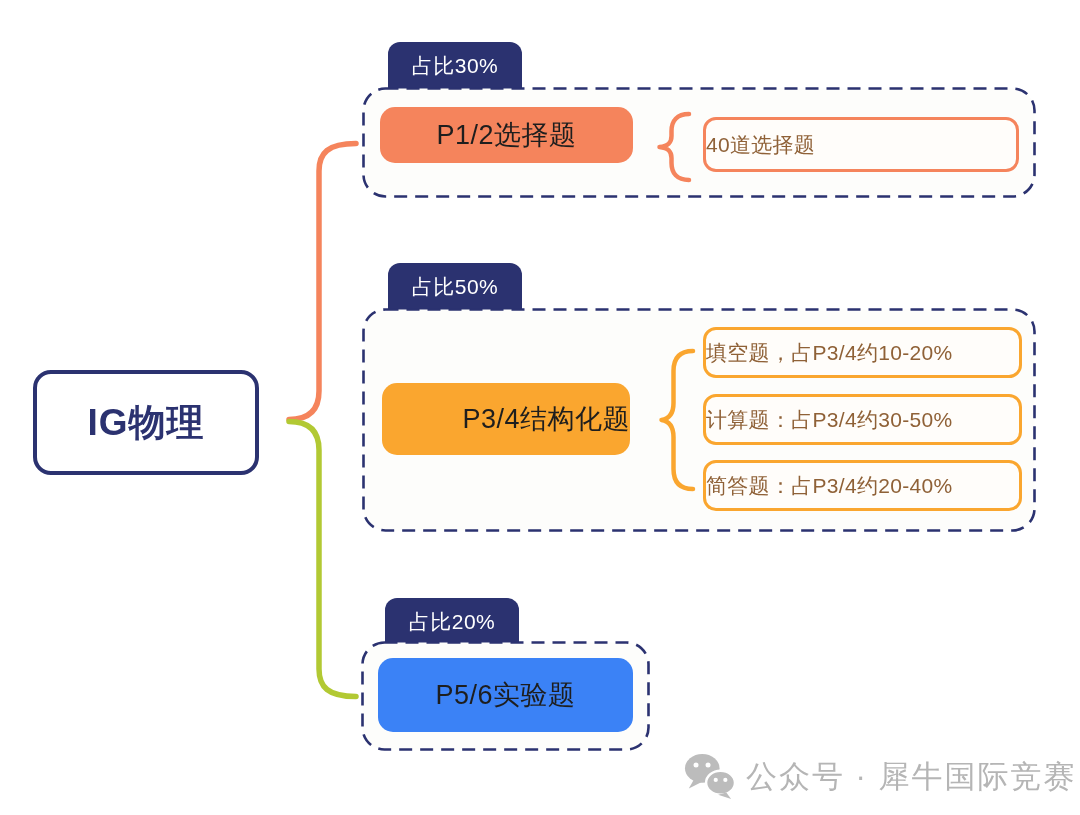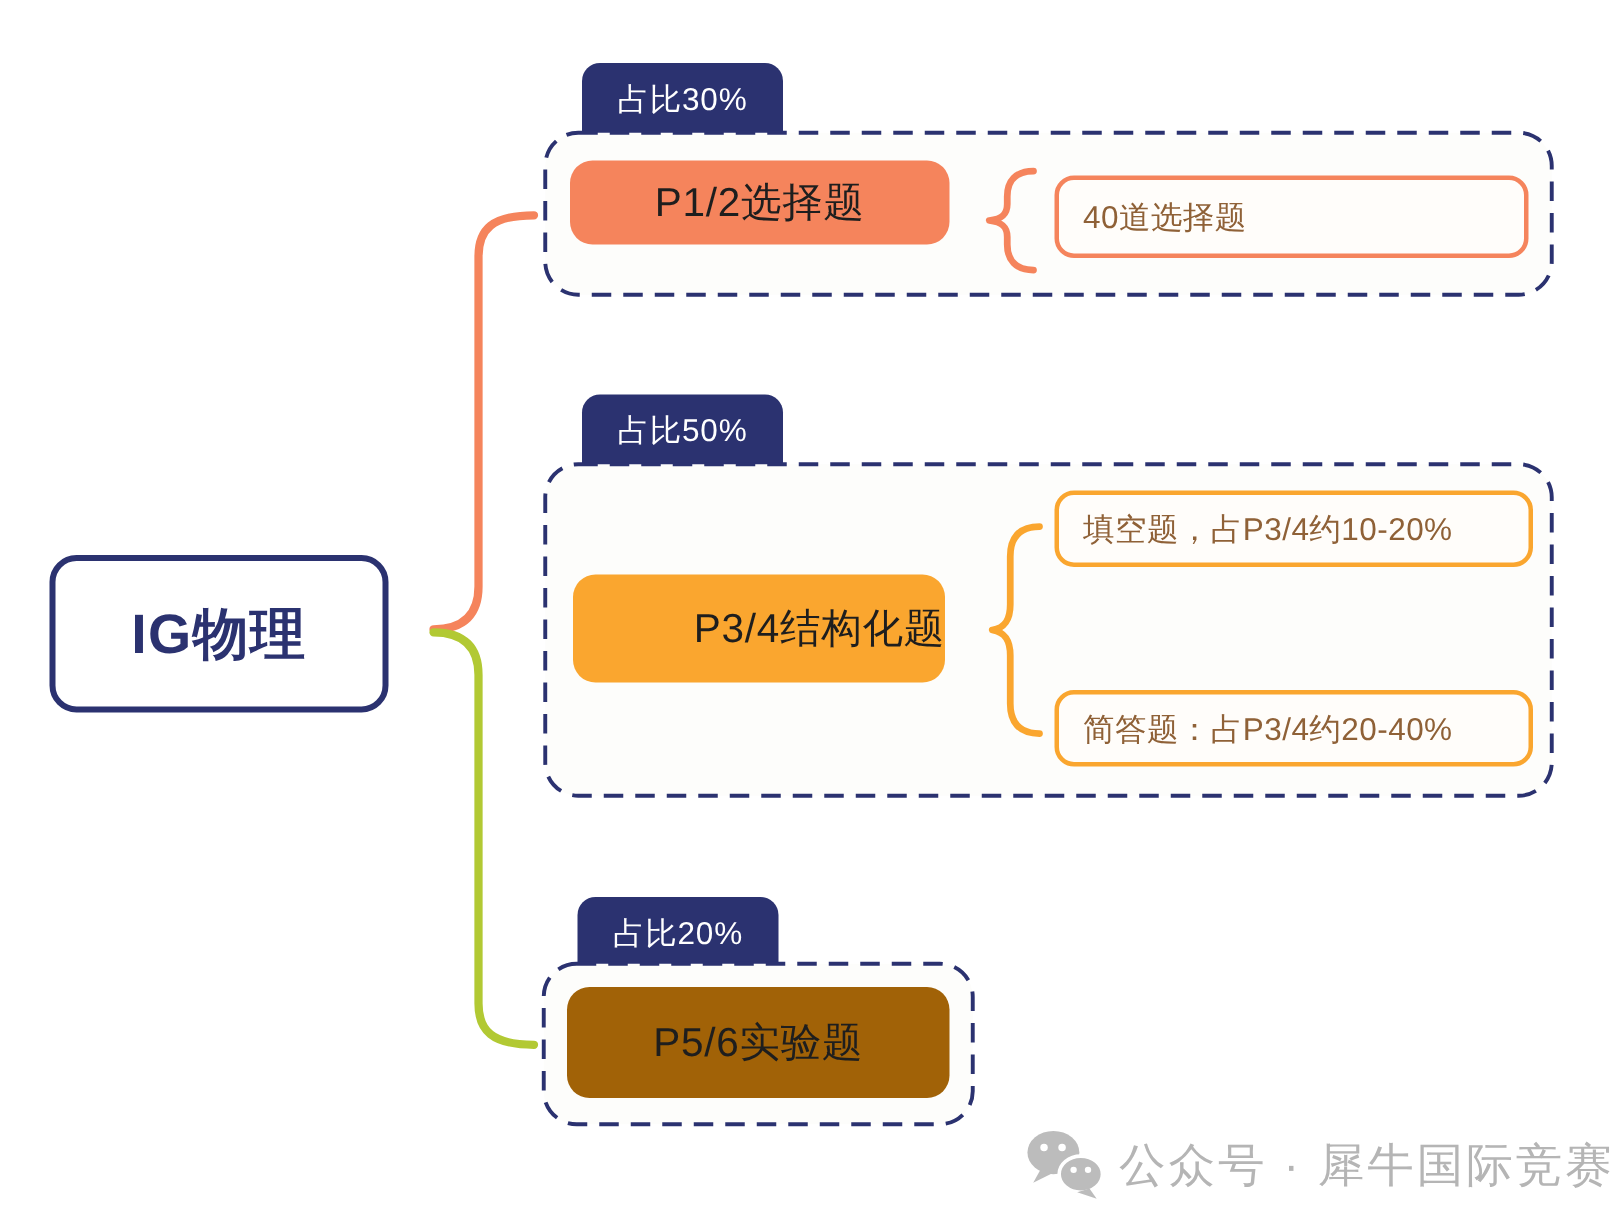--- a/index.html
+++ b/index.html
@@ -68,32 +68,31 @@
     display: flex;
     align-items: center;
     justify-content: center;
     color: #1e1e1e;
     font-size: 27px;
     font-weight: 500;
     letter-spacing: 0.5px;
   }
   .node1 { left: 380px; top: 107px; width: 253px; height: 56px; background: #f5845c; }
   .node2 { left: 382px; top: 383px; width: 248px; height: 72px; background: #faa62f; justify-content: flex-end; }
-  .node3 { left: 378px; top: 658px; width: 255px; height: 74px; background: #a16207; }
+  .node3 { left: 378px; top: 658px; width: 255px; height: 74px; background: #3b82f6; }
 
   
   .child {
     position: absolute;
     z-index: 2;
     box-sizing: border-box;
     background: #fffdfa;
     border-radius: 13px;
     display: flex;
     align-items: center;
-    padding-left: 16px;
     font-size: 21px;
     font-weight: 500;
     color: #8f6137;
     letter-spacing: 0.3px;
   }
   .child1  { left: 703px; top: 117px; width: 316px; height: 55px; border: 3px solid #f5845c; }
   .child2a { left: 703px; top: 327px; width: 319px; height: 51px; border: 3px solid #faa62f; }
   .child2b { left: 703px; top: 394px; width: 319px; height: 51px; border: 3px solid #faa62f; }
   .child2c { left: 703px; top: 460px; width: 319px; height: 51px; border: 3px solid #faa62f; }
 
@@ -143,20 +142,23 @@
   <div class="child child1">
     <span>40道选择题</span>
   </div>
 
   <div class="node node2">
     <span>P3/4结构化题</span>
   </div>
   <div class="child child2a">
     <span>填空题，占P3/4约10-20%</span>
   </div>
+  <div class="child child2b">
+    <span>计算题：占P3/4约30-50%</span>
+  </div>
   <div class="child child2c">
     <span>简答题：占P3/4约20-40%</span>
   </div>
 
   <div class="node node3">
     <span>P5/6实验题</span>
   </div>
 
   <div class="watermark">
     <svg width="54" height="50" viewBox="0 0 56 52">

